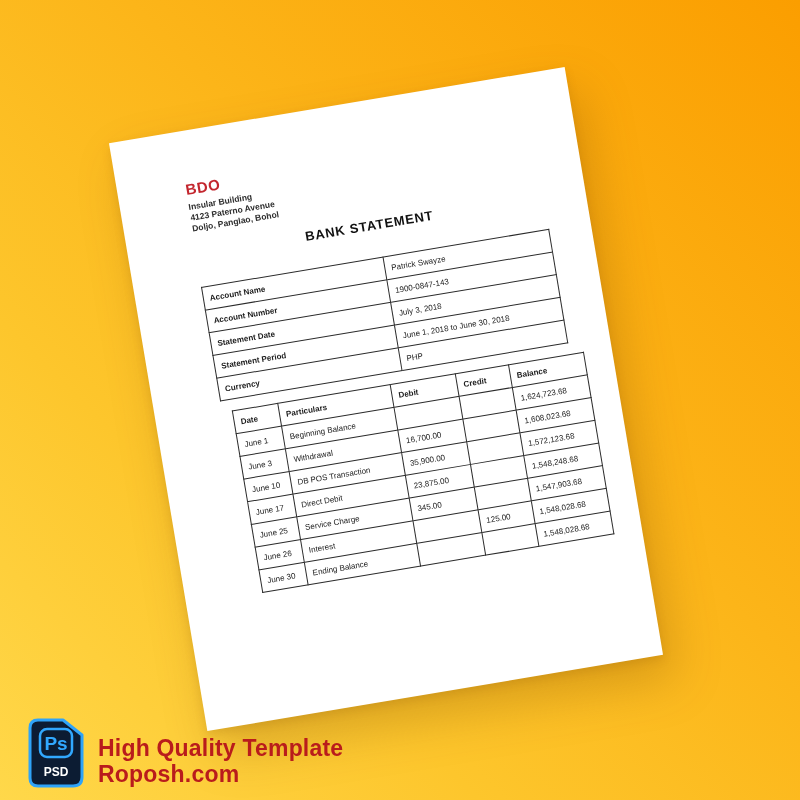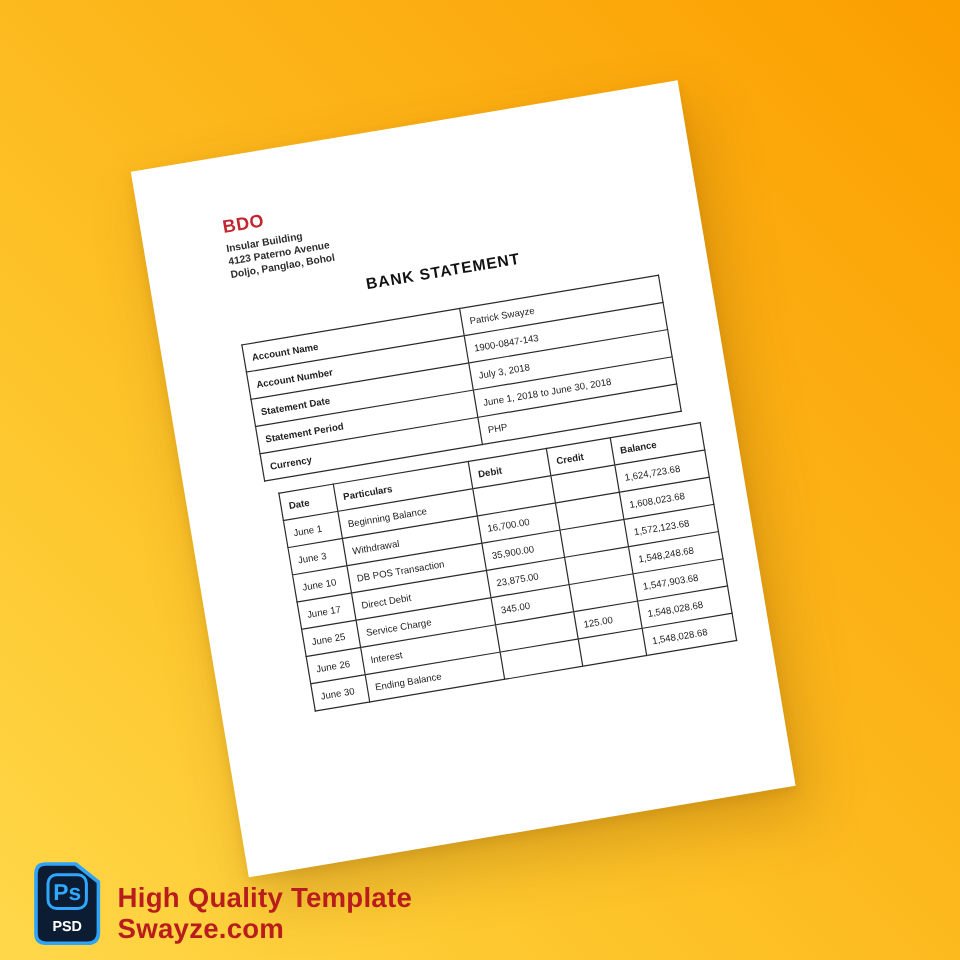--- a/index.html
+++ b/index.html
@@ -159,15 +159,15 @@
 
 <div class="branding">
   <svg class="psd-icon" viewBox="0 0 56 70" xmlns="http://www.w3.org/2000/svg">
     <path d="M10 2 H35 L54 17 V59 Q54 68 45 68 H10 Q2 68 2 60 V10 Q2 2 10 2 Z" fill="#0c1c33" stroke="#2fa3f8" stroke-width="3" stroke-linejoin="round"></path>
     <rect x="12" y="11" width="32" height="28" rx="7" fill="none" stroke="#31a8ff" stroke-width="2.5"></rect>
     <text x="28" y="32" text-anchor="middle" font-family="Liberation Sans, sans-serif" font-size="19" font-weight="bold" fill="#31a8ff">Ps</text>
     <text x="28" y="58" text-anchor="middle" font-family="Liberation Sans, sans-serif" font-size="12" font-weight="bold" fill="#ffffff">PSD</text>
   </svg>
   <div class="brand-text">
     <div class="brand-line1">High Quality Template</div>
-    <div class="brand-line2">Swayze.com</div>
+    <div class="brand-line2">Roposh.com</div>
   </div>
 </div>
 
 </body></html>

